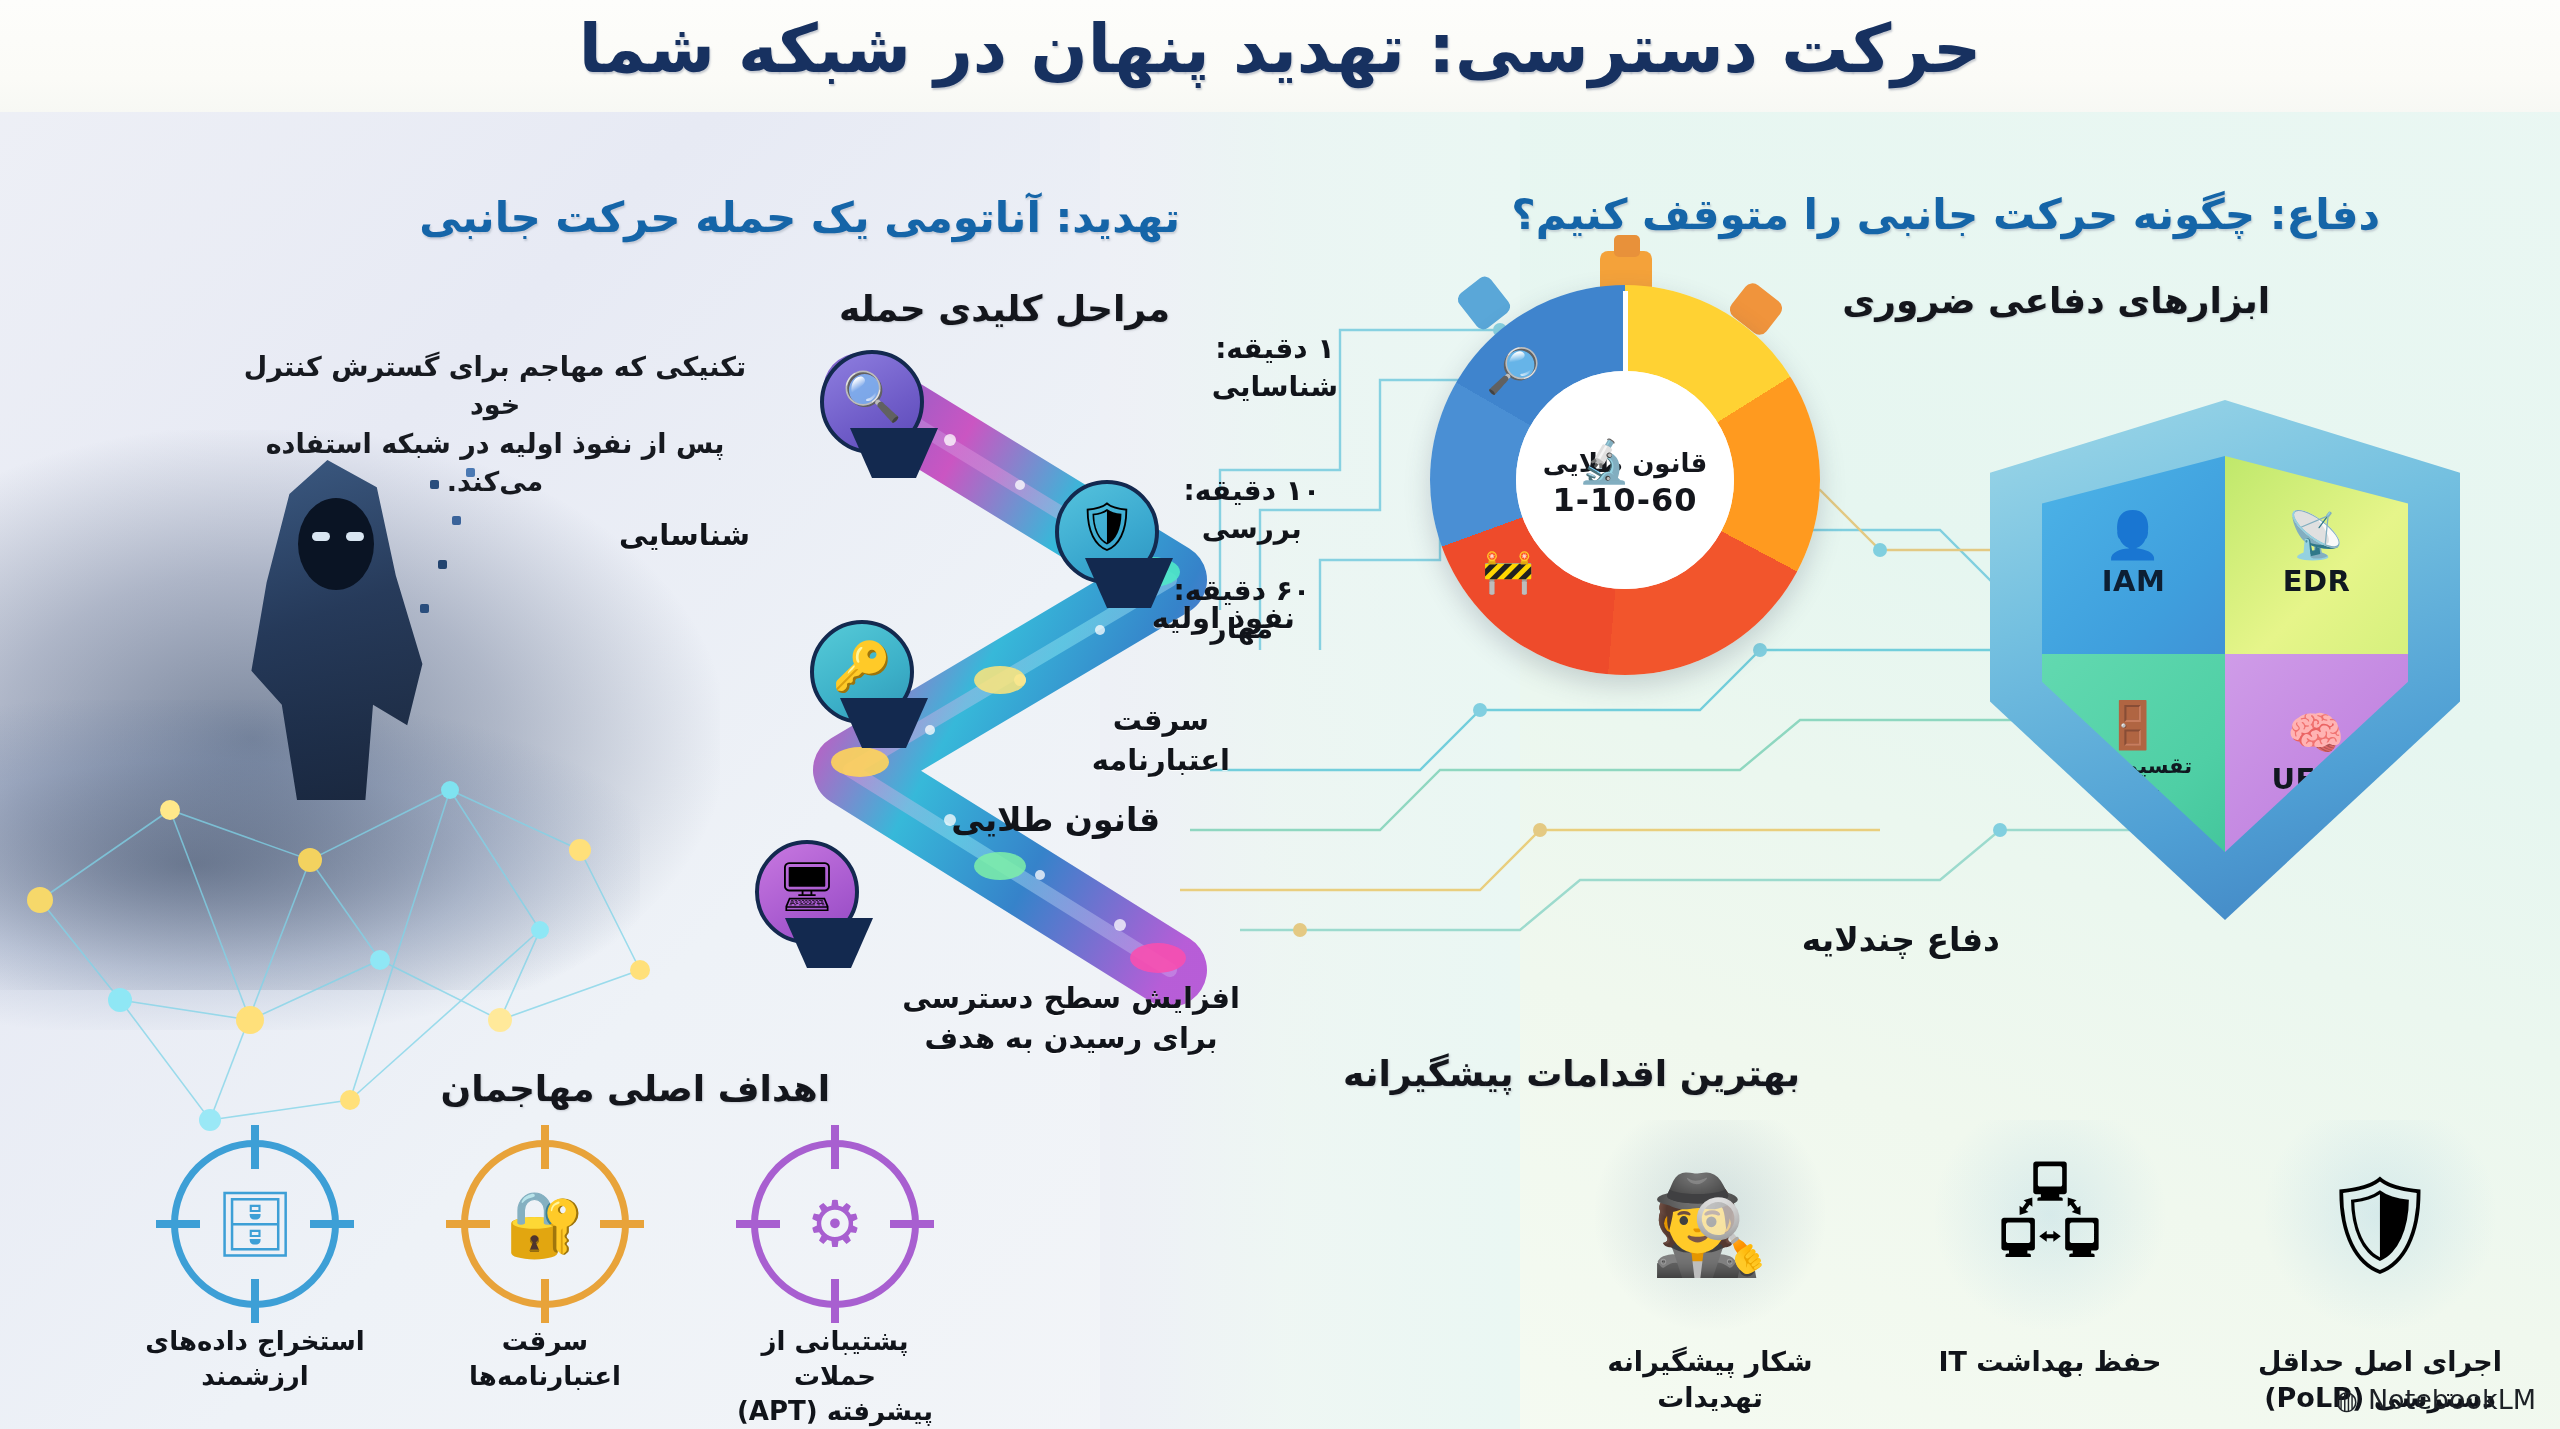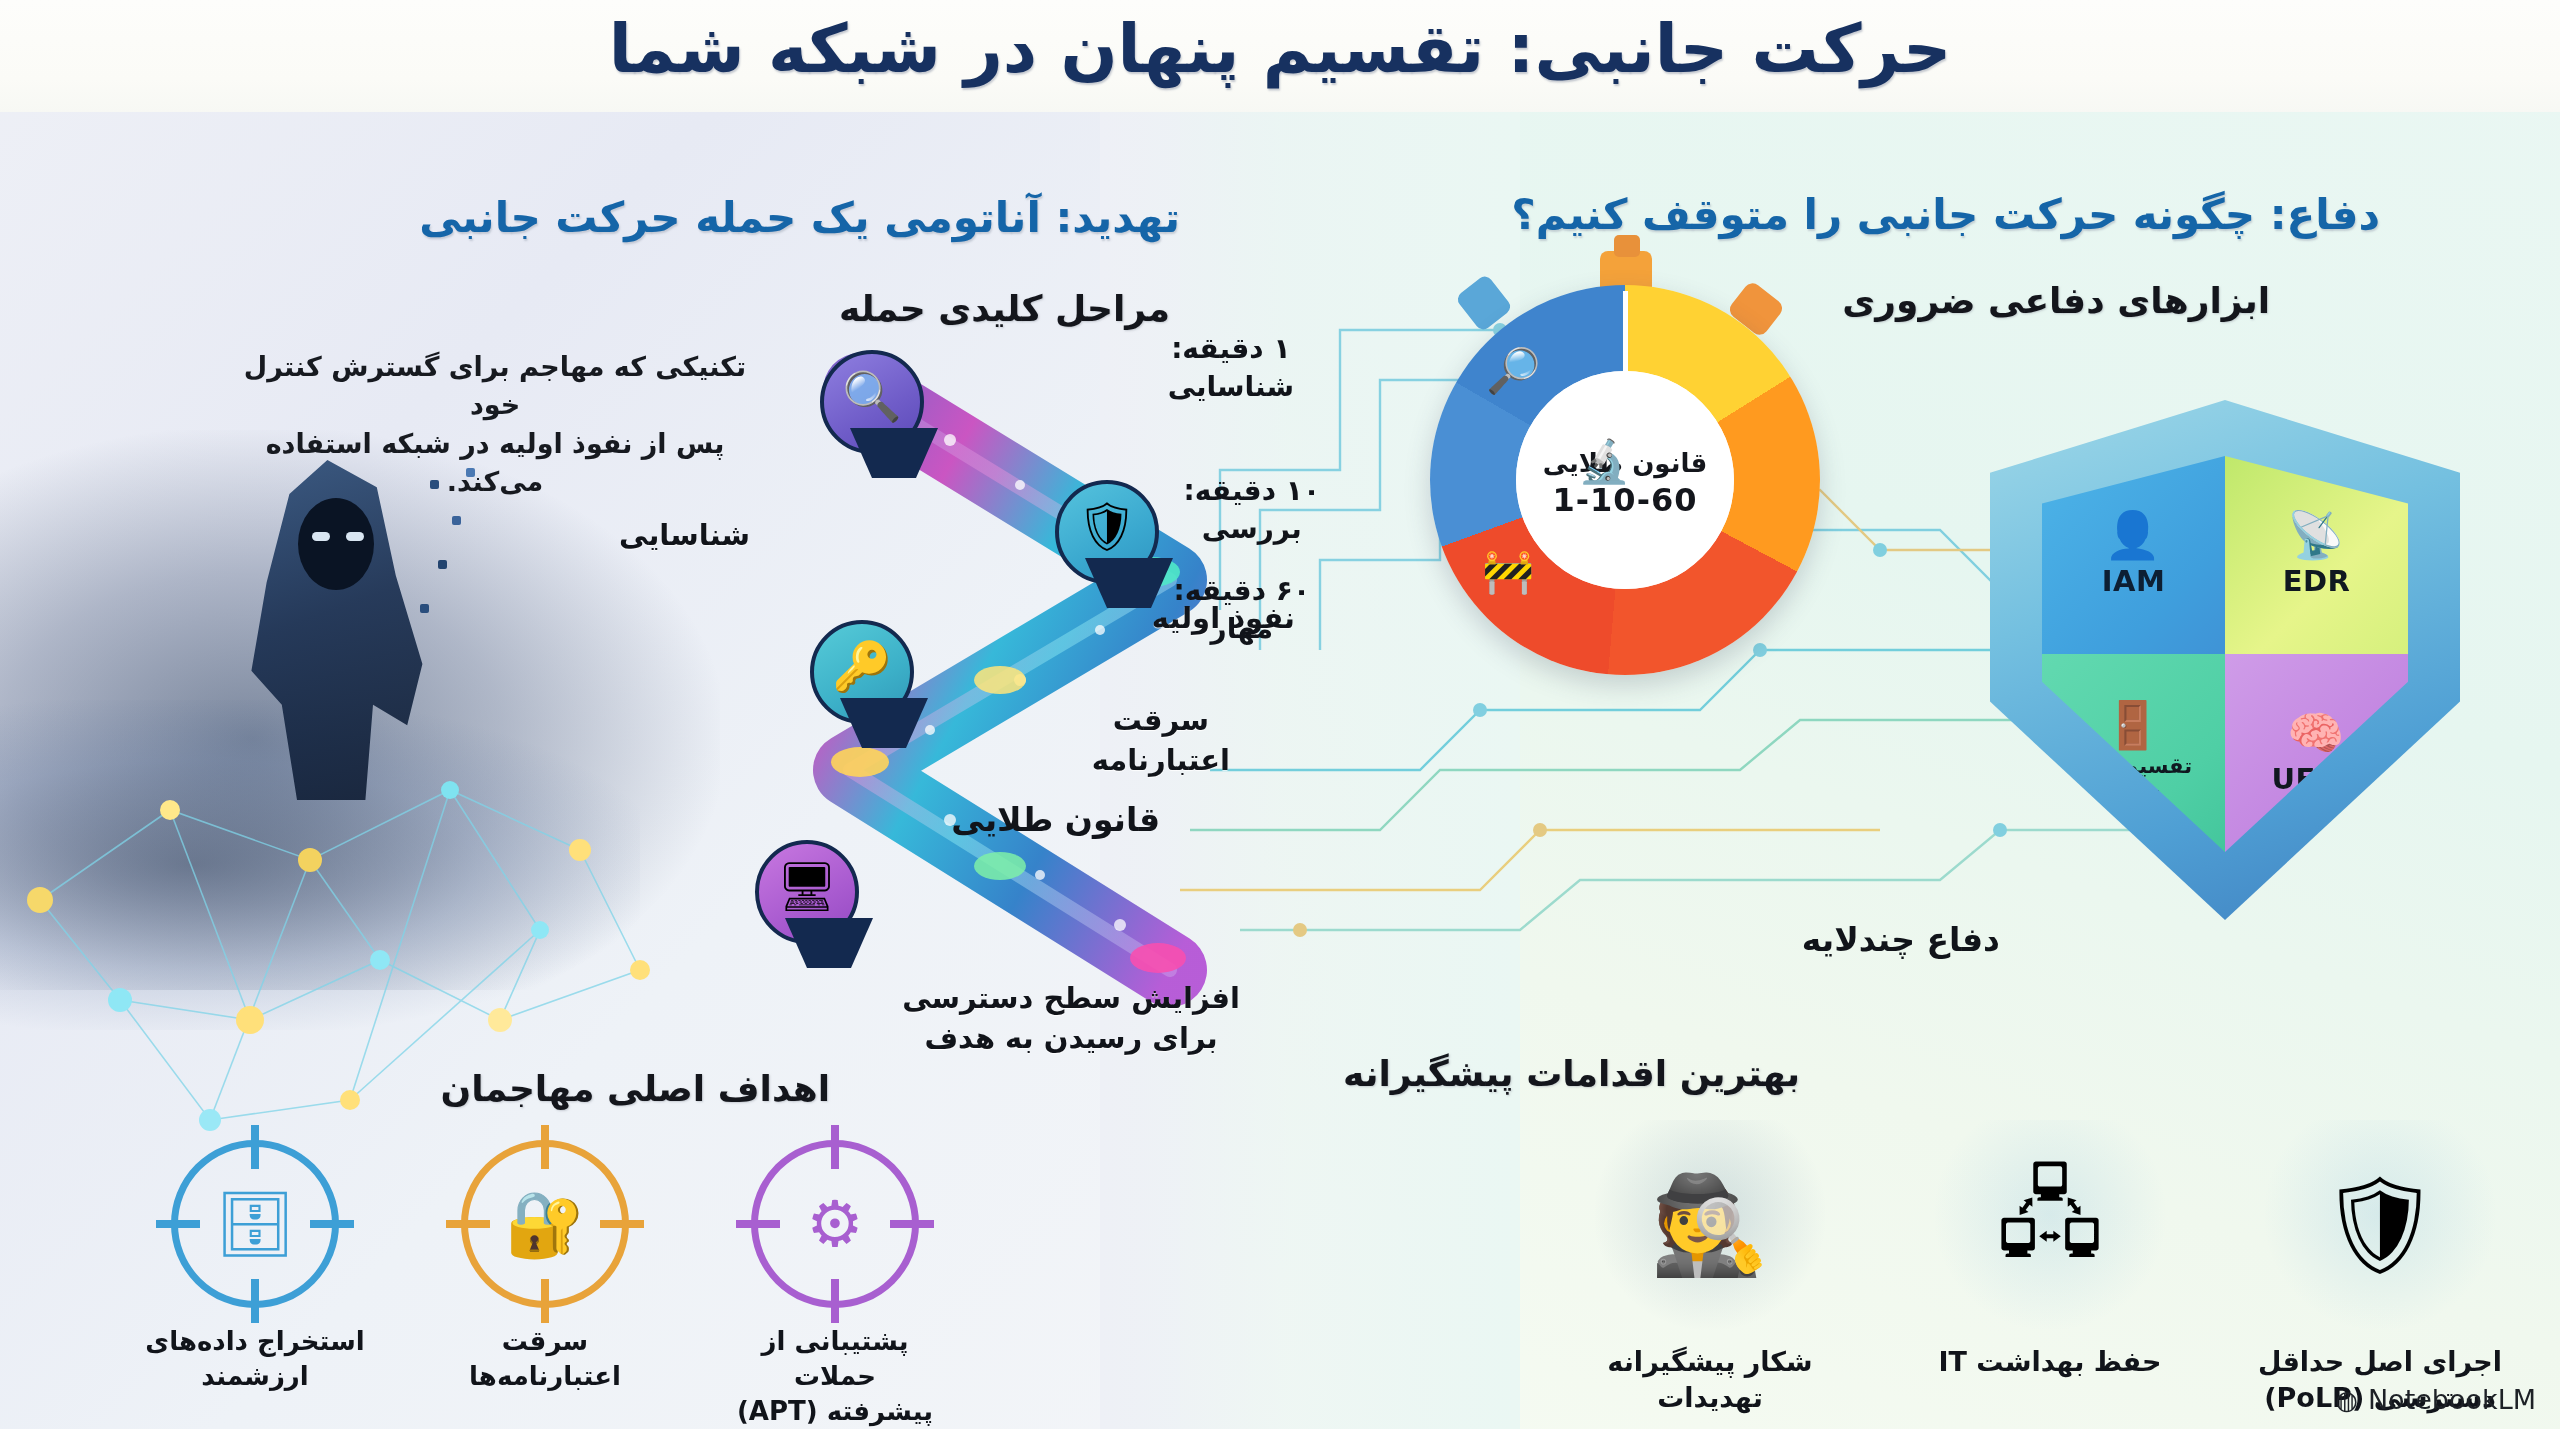--- a/index.html
+++ b/index.html
@@ -52,21 +52,21 @@
   .lbl{position:absolute;font-size:29px;font-weight:bold;color:#11141a;
     line-height:1.38;text-align:center;white-space:pre-line;
     text-shadow:0 1px 1px rgba(255,255,255,.85);}
   .lbl-recon{top:515px;right:1810px;}
   .lbl-initial{top:598px;right:1265px;}
   .lbl-cred{top:700px;right:1330px;}
   .lbl-priv{top:978px;right:1320px;}
 
   .lbl-w{position:absolute;font-size:28px;font-weight:bold;color:#11141a;
     line-height:1.36;text-align:center;white-space:pre-line;}
-  .lbl-1min{top:330px;right:1266px;margin-left:44px;}
+  .lbl-1min{top:330px;right:1222px;margin-left:44px;}
   .lbl-10min{top:472px;right:1240px;}
   .lbl-60min{top:572px;right:1250px;}
   .cap{position:absolute;font-size:33px;font-weight:bold;color:#11141a;
     text-align:center;white-space:nowrap;}
   .cap-golden{top:800px;right:1400px;}
   .cap-layer{top:920px;right:560px;}
 
   
   .flow{position:absolute;left:700px;top:350px;width:640px;height:720px;}
 
@@ -231,21 +231,21 @@
       <path d="M120,420 V330 H240 V200 H380"></path>
       <path d="M20,380 V240 H140 V100 H300"></path>
     </g>
     <g fill="#6fc9dd">
         <circle cx="320" cy="150" r="7"></circle>
         <circle cx="380" cy="200" r="7"></circle>
         <circle cx="300" cy="100" r="7"></circle>
       </g>
   </svg>
 
-  <div class="h-main">حرکت جانبی: تقسیم پنهان در شبکه شما</div>
+  <div class="h-main">حرکت دسترسی: تهدید پنهان در شبکه شما</div>
 
   <div class="h-sec h-threat">تهدید: آناتومی یک حمله حرکت جانبی</div>
 
   <div class="body-txt t-def">تکنیکی که مهاجم برای گسترش کنترل خود
 پس از نفوذ اولیه در شبکه استفاده می‌کند.</div>
 
   <div class="h-sub h-stages">مراحل کلیدی حمله</div>
 
   <svg class="flow" viewBox="0 0 640 720">
     <defs>

